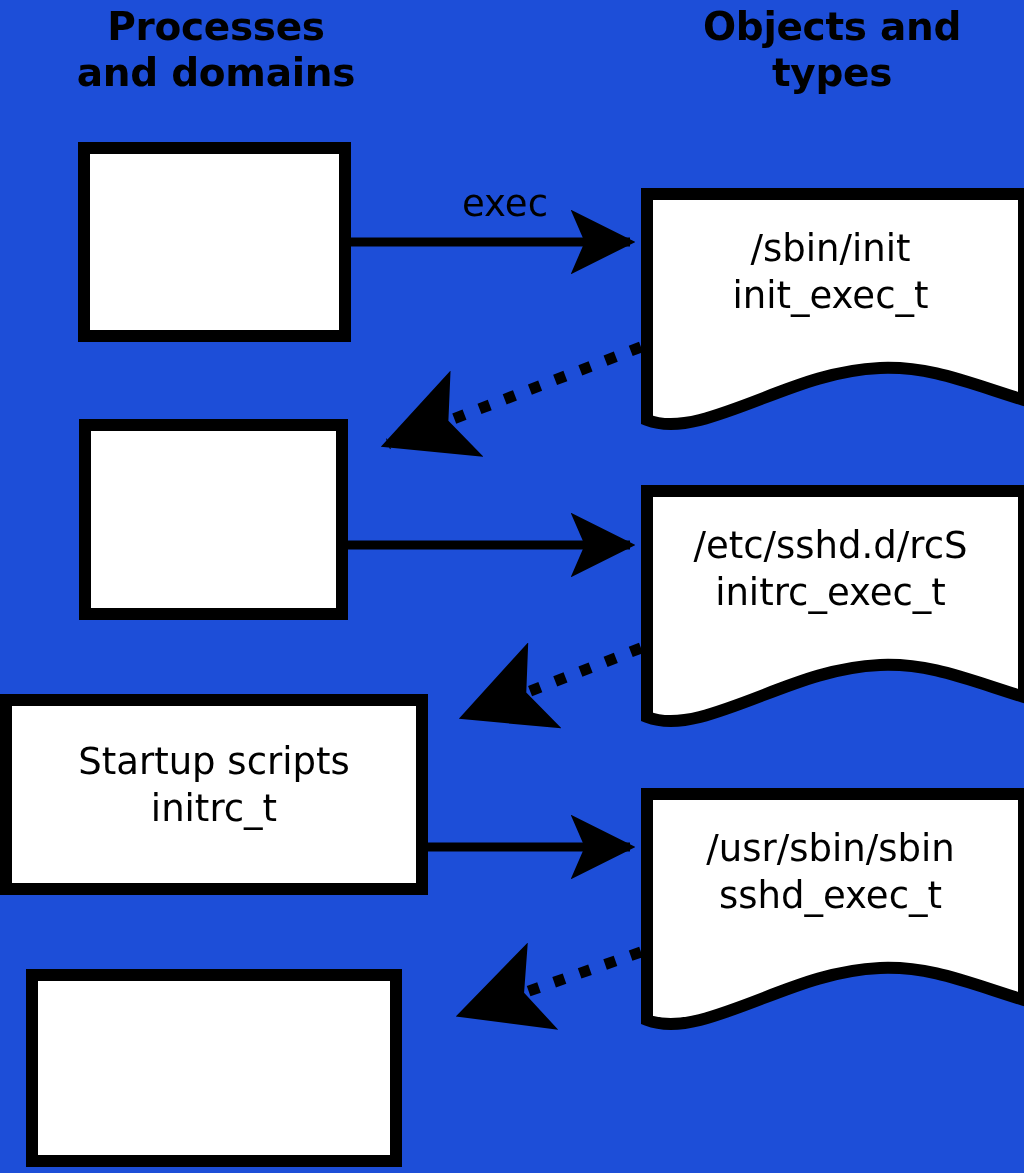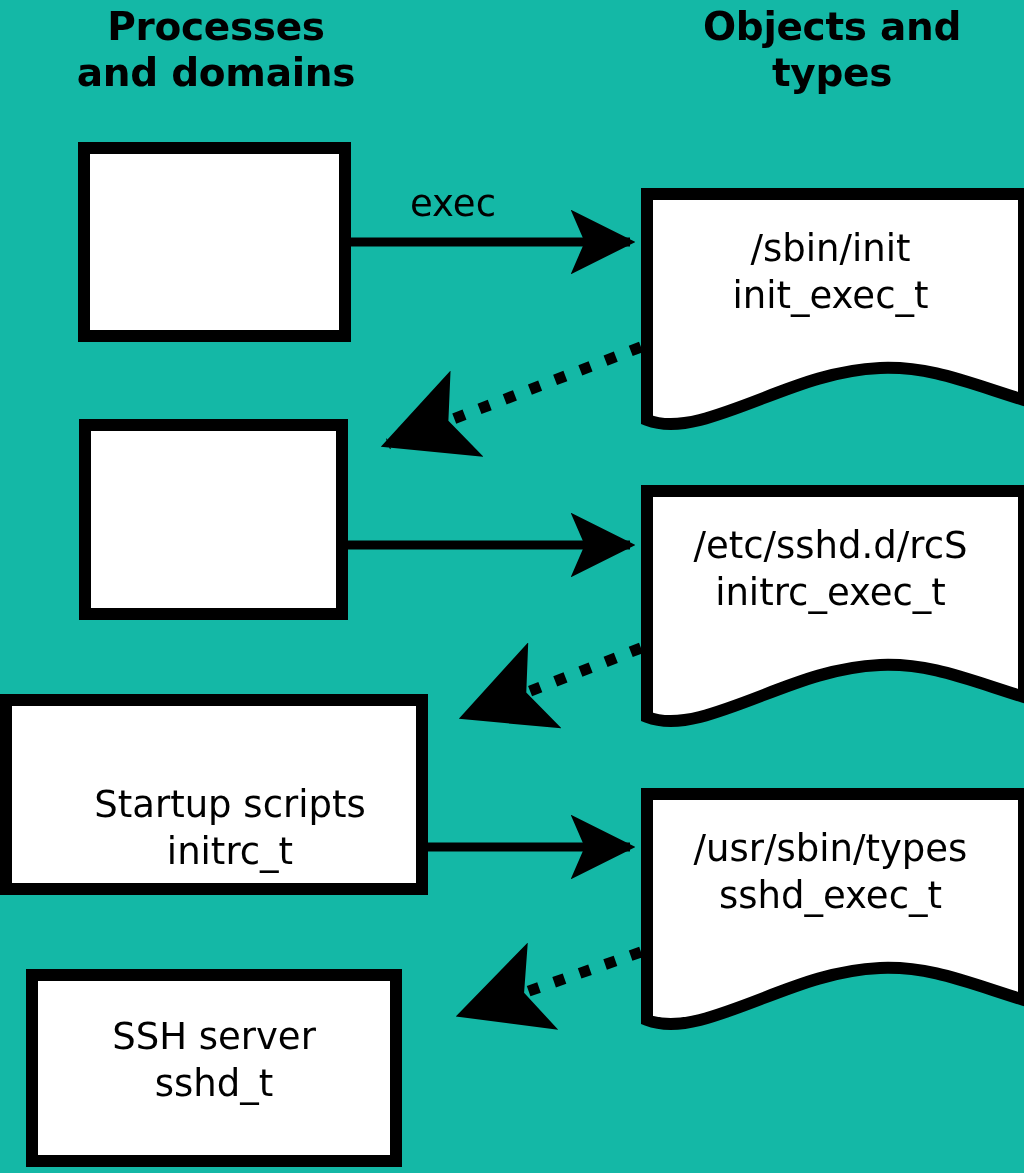--- a/index.html
+++ b/index.html
@@ -11,21 +11,21 @@
     width: 1024px;
     height: 1173px;
     font-family: "DejaVu Sans", "Liberation Sans", sans-serif;
     color: #000000;
     overflow: hidden;
   }
   #stage {
     position: relative;
     width: 1024px;
     height: 1173px;
-    background: #14b8a6;
+    background: #1d4ed8;
   }
   #vector-layer {
     position: absolute;
     left: 0;
     top: 0;
     width: 1024px;
     height: 1173px;
   }
 
   
@@ -49,32 +49,32 @@
     font-size: 37px;
     line-height: 47px;
     white-space: pre-line;
     color: #000000;
     pointer-events: none;
   }
 
   
   #label-kernel   { left: 78px;  top: 186px;  width: 273px; }
   #label-init     { left: 79px;  top: 464px;  width: 269px; }
-  #label-initrc   { left: 16px;   top: 738px;  width: 428px; margin-top: 43px; }
+  #label-initrc   { left: 0px;   top: 738px;  width: 428px; }
   #label-sshd     { left: 26px;  top: 1013px; width: 376px; }
 
   
   #label-init-exec   { left: 641px; top: 225px; width: 379px; text-align: center; }
   #label-initrc-exec { left: 641px; top: 522px; width: 379px; }
   #label-sshd-exec   { left: 641px; top: 825px; width: 379px; }
 
   
   .edge-label {
     position: absolute;
-    text-align: left;
+    text-align: center;
     font-size: 37px;
     line-height: 42px;
     color: #000000;
   }
   #label-exec { left: 410px; top: 183px; width: 190px; }
 </style>
 </head>
 <body>
 
 <div id="stage">
@@ -132,27 +132,25 @@
 and domains</div>
 
   <div class="col-heading" id="heading-right">Objects and
 types</div>
 
 
 
   <div class="node-label" id="label-initrc">Startup scripts
 initrc_t</div>
 
-  <div class="node-label" id="label-sshd">SSH server
-sshd_t</div>
 
   <div class="node-label" id="label-init-exec">/sbin/init
 init_exec_t</div>
 
   <div class="node-label" id="label-initrc-exec">/etc/sshd.d/rcS
 initrc_exec_t</div>
 
-  <div class="node-label" id="label-sshd-exec">/usr/sbin/types
+  <div class="node-label" id="label-sshd-exec">/usr/sbin/sbin
 sshd_exec_t</div>
 
   <div class="edge-label" id="label-exec">exec</div>
 
 </div>
 
 </body></html>

